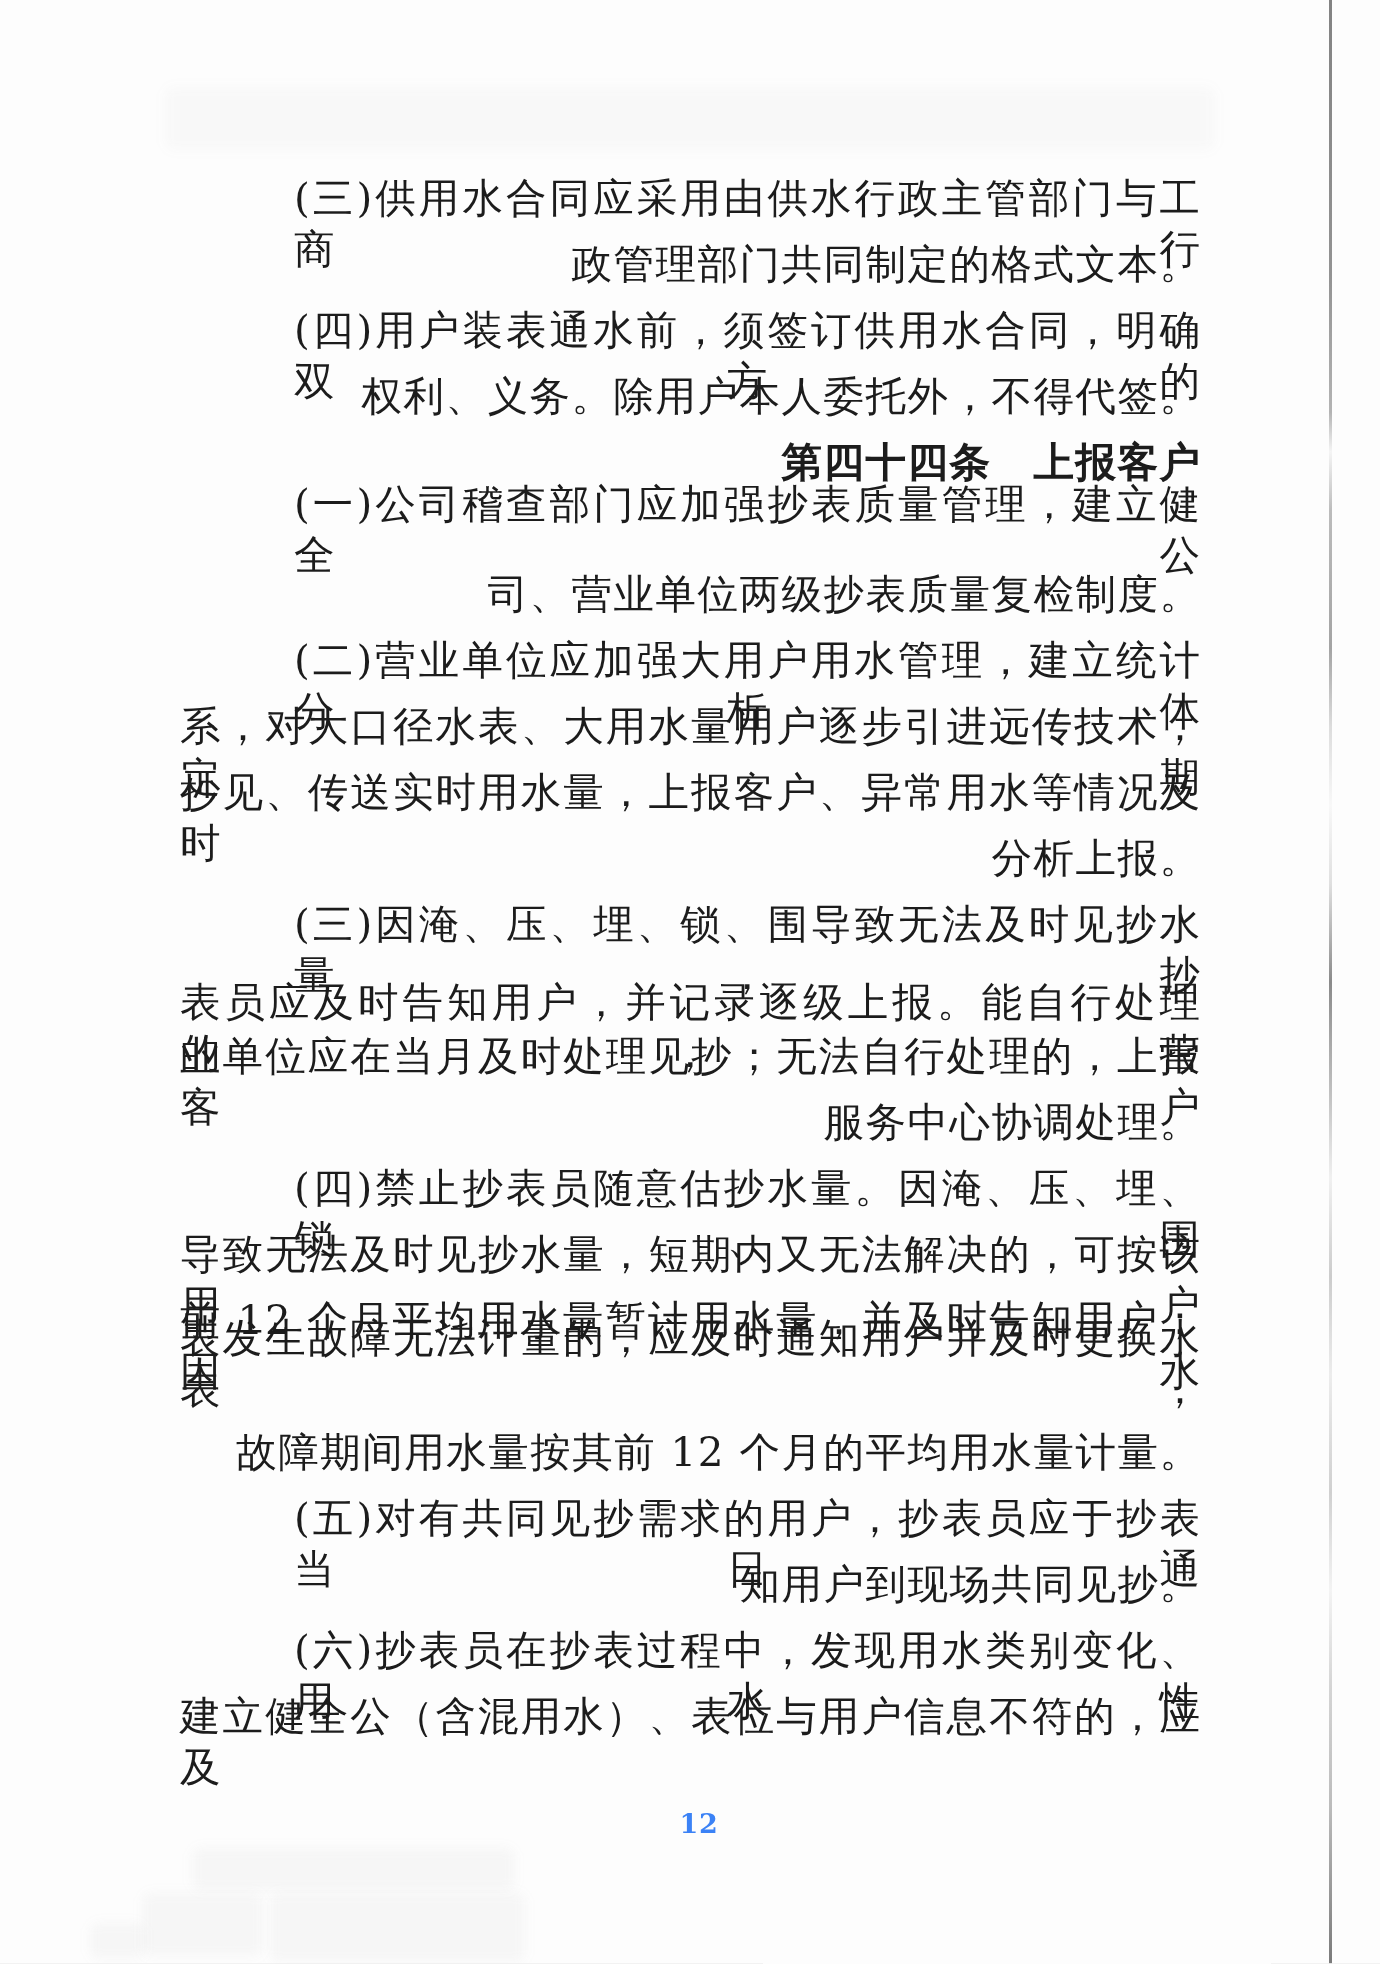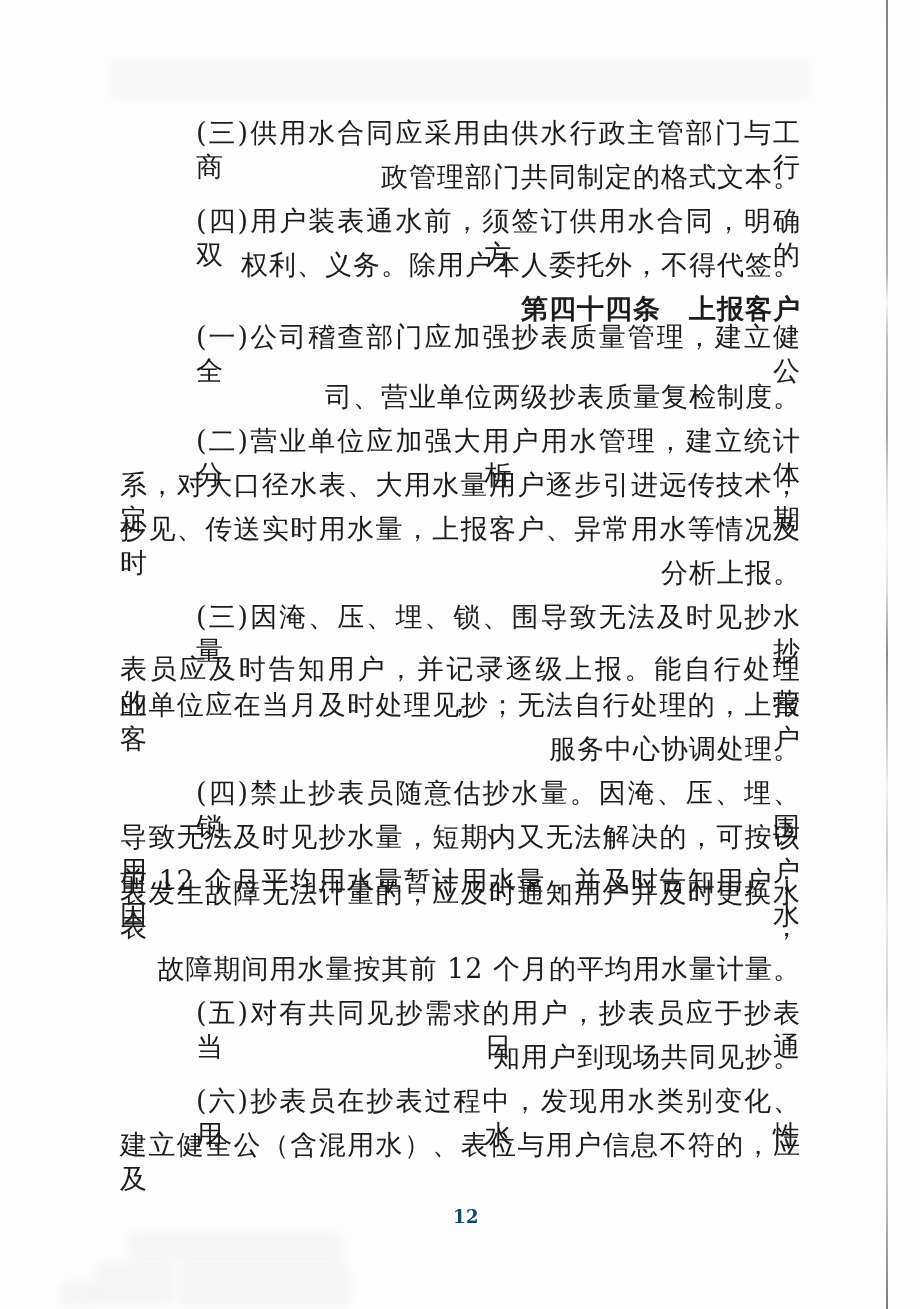--- a/index.html
+++ b/index.html
@@ -47,21 +47,21 @@
   .page-number {
     position: absolute;
     top: 1206px;
     left: 0;
     width: 920px;
     padding-left: 12px;
     box-sizing: border-box;
     text-align: center;
     font-size: 18px;
     font-weight: bold;
-    color: #0c4a6e;
+    color: #3b82f6;
     letter-spacing: 0.5px;
   }
   
   .scan-line {
     position: absolute;
     top: 0;
     left: 886px;
     width: 2px;
     height: 1309px;
     background: linear-gradient(

